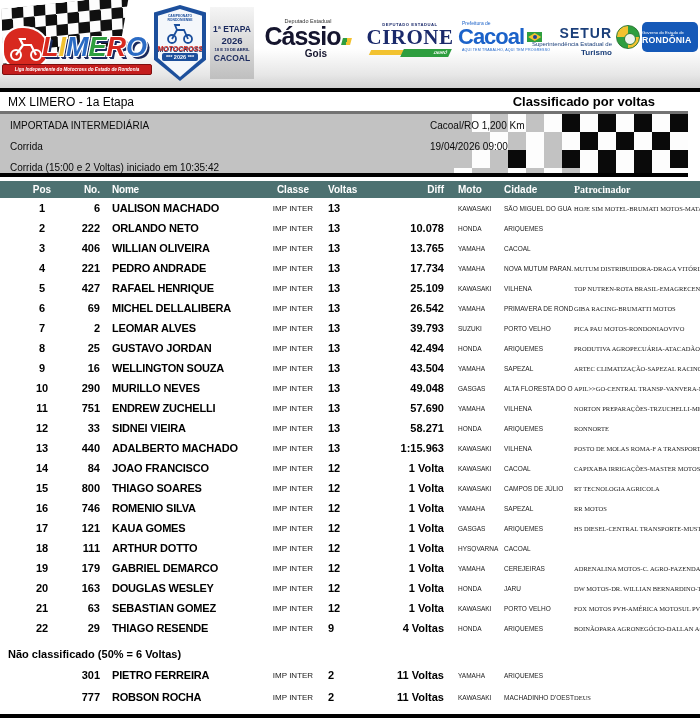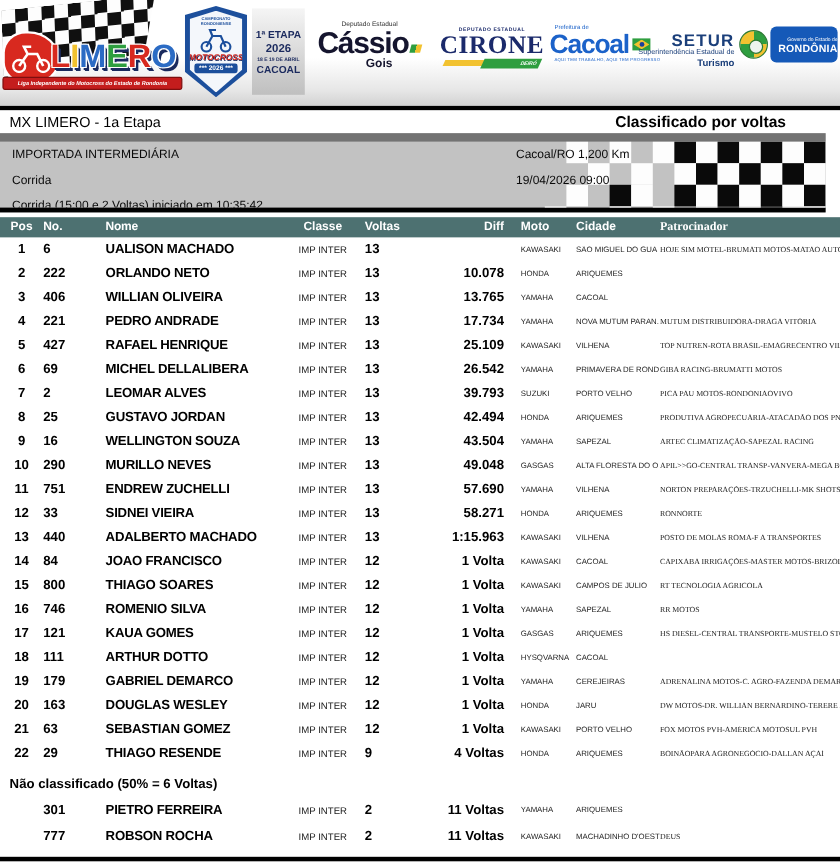--- a/index.html
+++ b/index.html
@@ -12,21 +12,21 @@
     background:linear-gradient(180deg,#ffffff 0%,#ffffff 55%,#e7e7e7 85%,#d2d2d2 100%); }
 
   .limero { position:absolute; left:2px; top:2px; width:150px; height:82px; }
   .checker-flag { position:absolute; left:0; top:0; width:128px; height:56px;
     background:conic-gradient(#101010 90deg,#fdfdfd 90deg 180deg,#101010 180deg 270deg,#fdfdfd 270deg);
     background-size:22px 22px; transform:skewY(-4deg) rotate(-2deg);
     clip-path:polygon(0 0,100% 0,92% 86%,0 100%); }
   .limero-rider { position:absolute; left:2px; top:26px; width:44px; height:40px;
     background:#d8291f; border-radius:40% 55% 45% 40%; box-shadow:0 0 0 2px #fff; }
   .limero-rider svg { position:absolute; left:5px; top:7px; }
-  .limero-word { position:absolute; left:40px; top:30px; font-weight:bold;
+  .limero-word { position:absolute; left:40px; top:30px; font-style:italic; font-weight:bold;
     font-size:27px; letter-spacing:0px; white-space:nowrap;
     text-shadow:-1px -1px 0 #fff,1px -1px 0 #fff,-1px 1px 0 #fff,1px 1px 0 #fff,2px 2px 0 #1a2a5e,3px 3px 0 #1a2a5e; }
   .limero-banner { position:absolute; left:0px; top:62px; width:150px; height:11px;
     background:#c41d1d; border:1px solid #7e0f0f; border-radius:2px;
     color:#fff; font-size:4.6px; font-style:italic; font-weight:bold;
     display:flex; align-items:center; justify-content:center; white-space:nowrap; }
 
   .mx-badge { position:absolute; left:154px; top:5px; width:52px; height:76px;
     background:#1c4f9c; clip-path:polygon(50% 0,100% 10%,100% 72%,50% 100%,0 72%,0 10%);
     display:flex; align-items:center; justify-content:center; }
@@ -77,54 +77,54 @@
   .setur-name { font-size:14px; font-weight:bold; letter-spacing:1px; line-height:1.1; }
   .setur-sub1 { font-size:6px; line-height:1.2; }
   .setur-sub2 { font-size:8px; font-weight:bold; line-height:1.1; }
 
   .rondonia { position:absolute; left:616px; top:22px; width:84px; display:flex; align-items:center; gap:2px; }
   .ro-emblem { width:24px; height:24px; border-radius:50%; border:1px solid #2e7a35;
     background:conic-gradient(#2e9e3f 0 25%,#f2c230 0 50%,#2e9e3f 0 75%,#f2c230 0); position:relative; }
   .ro-emblem::after { content:""; position:absolute; left:7px; top:7px; width:10px; height:10px;
     border-radius:50%; background:#eef4ee; border:1px solid #2e7a35; }
   .ro-box { width:56px; height:30px; background:#1559b8; border-radius:5px; color:#fff;
-    display:flex; flex-direction:column; align-items:flex-end; justify-content:center; }
+    display:flex; flex-direction:column; align-items:flex-start; justify-content:center; }
   .ro-top { font-size:4.2px; }
   .ro-name { font-size:8.8px; font-weight:bold; letter-spacing:0.2px; }
 
   
   .bar { width:700px; height:4px; background:#000; }
   .title-row { width:700px; height:19px; display:flex; align-items:center; justify-content:space-between;
     padding:0 45px 0 8px; background:#fff; }
   .title-left { font-size:12px; }
   .title-right { font-size:13px; font-weight:bold; }
 
   
   .info-box { position:relative; width:688px; height:66px; background:#c2c2c2;
-    border-top:7px solid #737373; border-bottom:4px solid #000; overflow:hidden; }
+    border-top:3px solid #737373; border-bottom:4px solid #000; overflow:hidden; }
   .info-box .t { position:absolute; font-size:10px; color:#0a0a0a; white-space:nowrap; z-index:2; }
   .i-class { left:10px; top:6px; }
   .i-race { left:10px; top:27px; }
   .i-detail { left:10px; top:48px; }
   .i-loc { left:430px; top:6px; }
   .i-dt { left:430px; top:27px; }
   .checker-decor { position:absolute; right:0; top:0; width:234px; height:72px;
     display:grid; grid-template-columns:repeat(13,18px); grid-auto-rows:18px; z-index:1; }
   .ck-w { background:#fdfdfd; } .ck-b { background:#0a0a0a; } .ck-g { background:transparent; }
 
   
   .grid-row { display:grid; width:700px;
     grid-template-columns:36px 40px 10px 148px 70px 46px 70px 14px 46px 70px auto;
-    align-items:center; }
+    align-items:center;padding-left:24px; }
   .thead { height:17px; margin-top:4px; background:#4d7171; color:#fff; }
   .thead > div { font-size:10px; font-weight:bold; }
   .trow { height:20px; background:#fff; }
   .nc-row { height:22px; background:#fff; }
   .c-pos { grid-column:1; text-align:center; font-weight:bold; font-size:11px; }
-  .c-no { grid-column:2; text-align:left; font-weight:bold; font-size:11px; }
+  .c-no { grid-column:2; text-align:right; font-weight:bold; font-size:11px; }
   .c-nome { grid-column:4; text-align:left; font-weight:bold; font-size:11px; letter-spacing:-0.2px; padding-left:2px; }
   .c-classe { grid-column:5; text-align:center; font-size:8px; color:#1a1a1a; }
   .c-voltas { grid-column:6; text-align:left; font-weight:bold; font-size:11px; }
   .c-diff { grid-column:7; text-align:right; font-weight:bold; font-size:11px; }
   .c-moto { grid-column:9; text-align:left; font-size:6.5px; color:#222; white-space:nowrap; overflow:hidden; }
   .c-cidade { grid-column:10; text-align:left; font-size:6.5px; color:#222; white-space:nowrap; overflow:hidden; }
   .c-patro { grid-column:11; text-align:left; font-size:6.5px; color:#222; white-space:nowrap; overflow:hidden;font-family:Liberation Serif, serif; }
   .thead .c-voltas,.thead .c-nome { font-size:10px; }
   .thead .c-classe,.thead .c-moto,.thead .c-cidade,.thead .c-patro { font-size:10px; font-weight:bold; color:#fff; }
 

